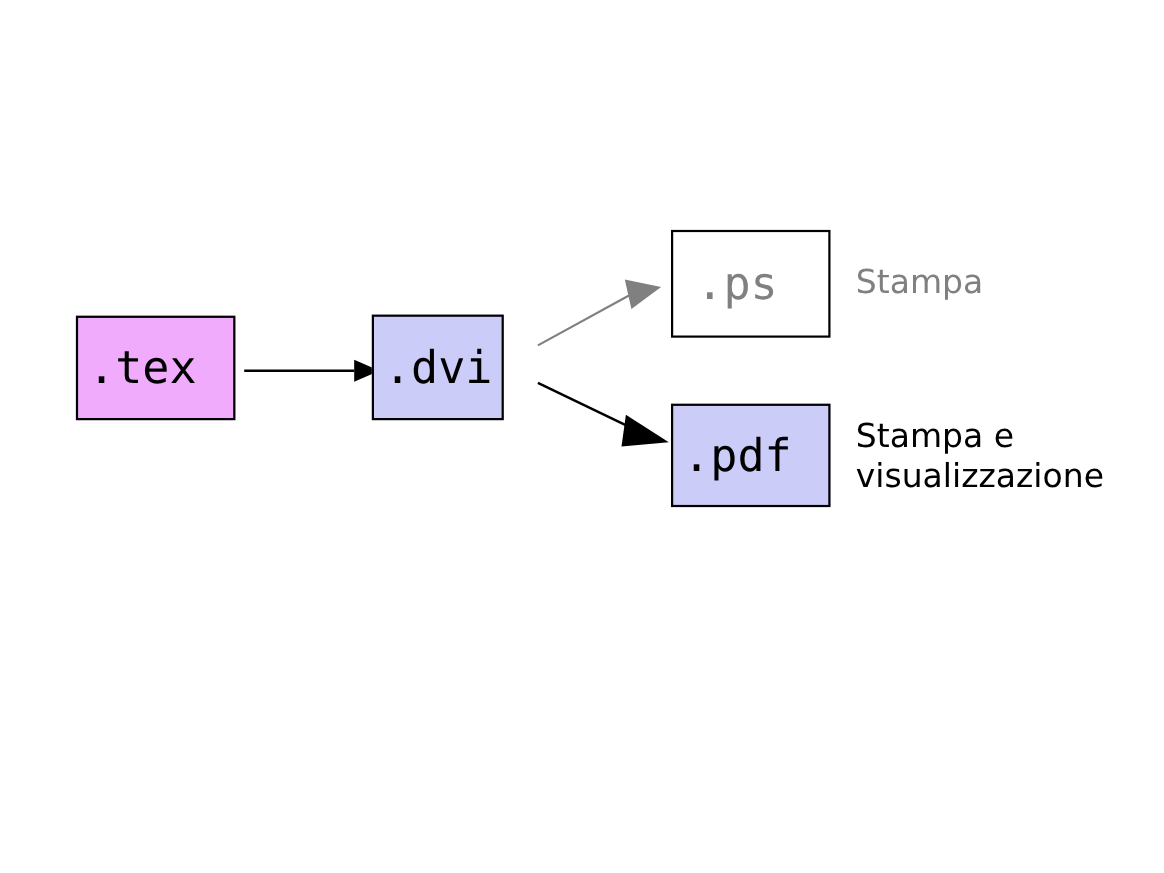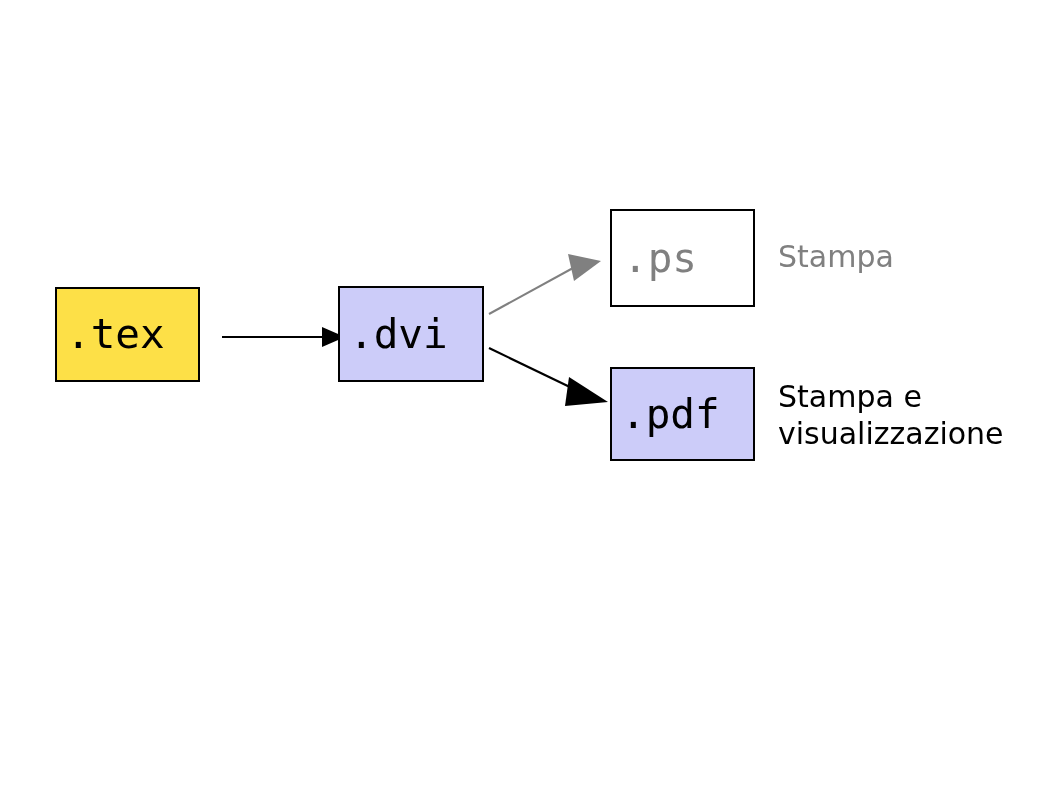--- a/index.html
+++ b/index.html
@@ -25,43 +25,43 @@
     align-items: center;
     justify-content: flex-start;
     font-family: "DejaVu Sans Mono", monospace;
     font-size: 41px;
     line-height: 1;
     letter-spacing: 0px;
     padding-left: 9px;
     white-space: pre;
   }
   #node-tex {
-    left: 55px;
+    left: 69px;
     top: 287px;
     width: 145px;
     height: 95px;
-    background: #fde047;
+    background: #f0abfc;
     color: #000000;
   }
   #node-dvi {
     left: 338px;
     top: 286px;
-    width: 146px;
+    width: 120px;
     height: 96px;
     background: #ccccf9;
     color: #000000;
   }
   #node-ps {
     left: 610px;
     top: 209px;
     width: 145px;
     height: 98px;
     background: #ffffff;
     color: #808080;
-    padding-left: 11px;
+    padding-left: 21px;
   }
   #node-pdf {
     left: 610px;
     top: 367px;
     width: 145px;
     height: 94px;
     background: #ccccf9;
     color: #000000;
     padding-left: 9px;
     text-align: center;

